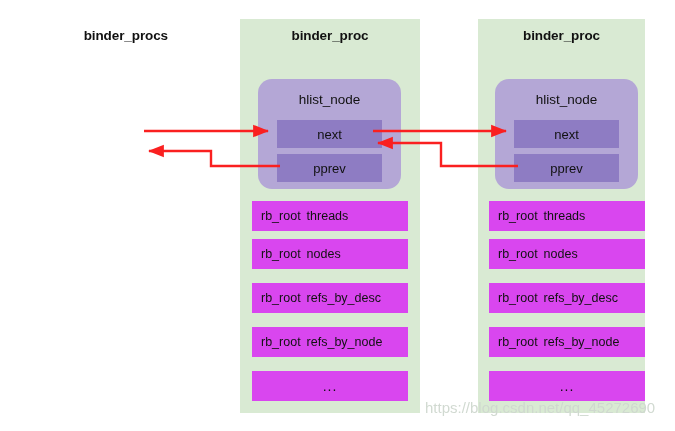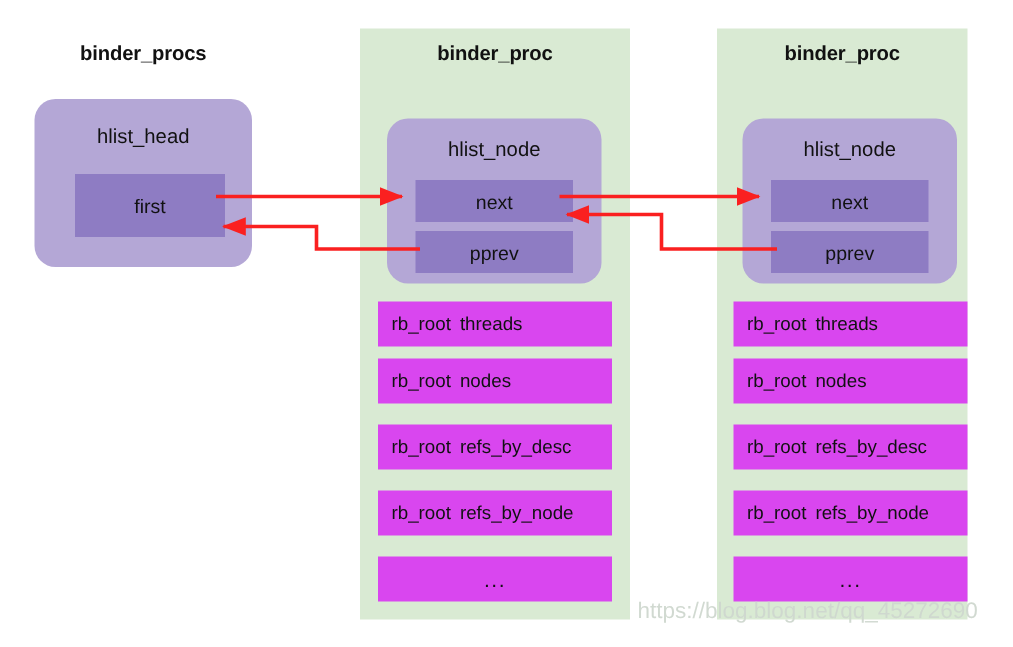--- a/index.html
+++ b/index.html
@@ -104,28 +104,24 @@
   }
 </style>
 </head>
 <body>
 
 <div id="canvas">
 
   <div class="green-panel" style="left:240px; top:19px; width:180px; height:394px;"></div>
   <div class="green-panel" style="left:478px; top:19px; width:167px; height:394px;"></div>
 
-  <div class="col-header" style="left:23px; top:28px; width:145px;">binder_procs</div>
+  <div class="col-header" style="left:23px; top:28px; width:145px;text-align:right;">binder_procs</div>
   <div class="col-header" style="left:240px; top:28px; width:180px;">binder_proc</div>
   <div class="col-header" style="left:478px; top:28px; width:167px;">binder_proc</div>
 
-  <div class="struct-box" style="left:23px; top:66px; width:145px; height:112px;">
-    <div class="struct-title" style="top:17px;">hlist_head</div>
-    <div class="field" style="left:27px; top:50px; width:100px; height:42px;">first</div>
-  </div>
 
   <div class="struct-box" style="left:258px; top:79px; width:143px; height:110px;">
     <div class="struct-title" style="top:13px;">hlist_node</div>
     <div class="field" style="left:19px; top:41px; width:105px; height:28px;">next</div>
     <div class="field" style="left:19px; top:75px; width:105px; height:28px;">pprev</div>
   </div>
 
   <div class="member-row" style="left:252px; top:201px; width:156px; height:30px;">
     <span class="member-type">rb_root</span>
     <span>threads</span>
@@ -177,15 +173,15 @@
 
     <path d="M 144,131 L 268,131" stroke="#fa2020" stroke-width="2.4" fill="none" marker-end="url(#arrowhead)"></path>
 
     <path d="M 280,166 L 211,166 L 211,151 L 149,151" stroke="#fa2020" stroke-width="2.4" fill="none" stroke-linejoin="miter" marker-end="url(#arrowhead)"></path>
 
     <path d="M 373,131 L 506,131" stroke="#fa2020" stroke-width="2.4" fill="none" marker-end="url(#arrowhead)"></path>
 
     <path d="M 518,166 L 441,166 L 441,143 L 378,143" stroke="#fa2020" stroke-width="2.4" fill="none" stroke-linejoin="miter" marker-end="url(#arrowhead)"></path>
   </svg>
 
-  <div id="watermark">https://blog.blog.net/qq_45272690</div>
+  <div id="watermark">https://blog.csdn.net/qq_45272690</div>
 
 </div>
 
 </body></html>

